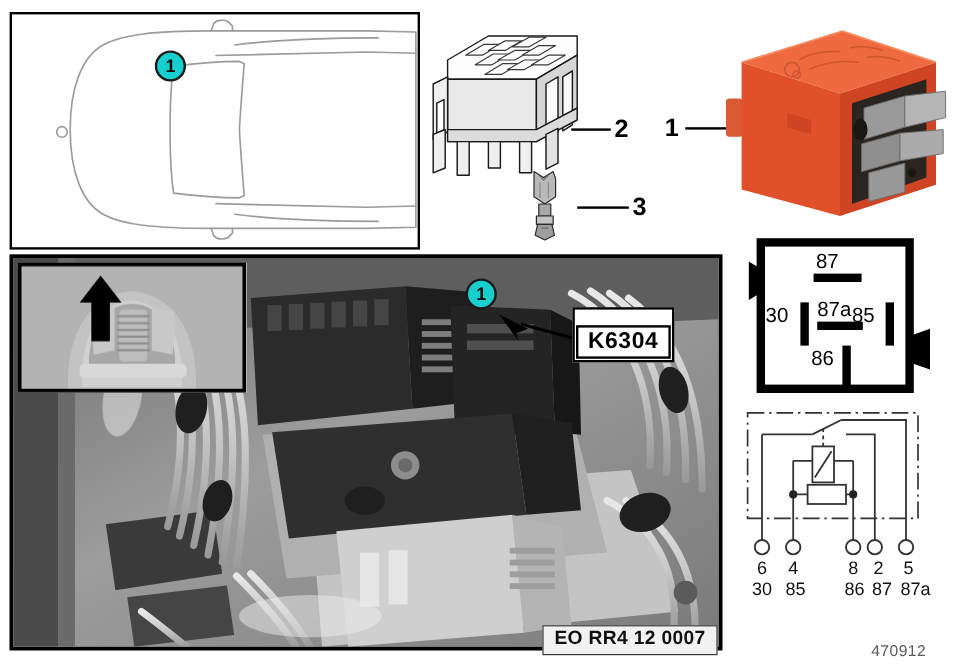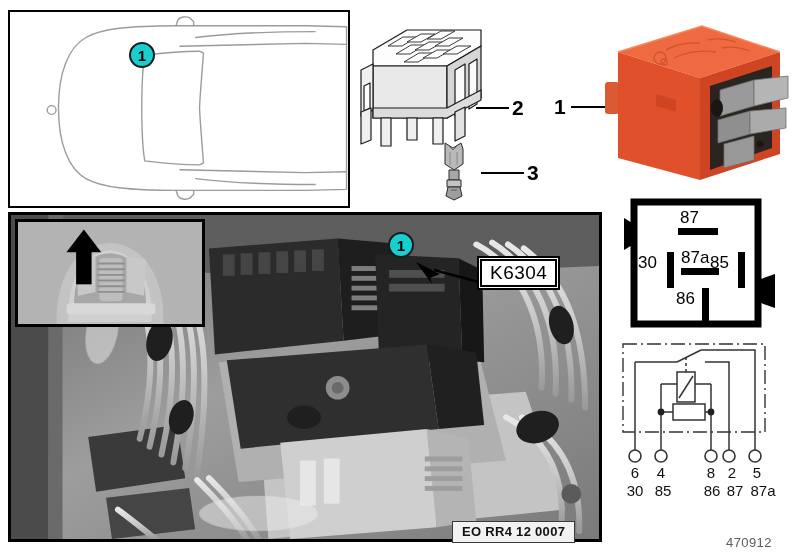--- a/index.html
+++ b/index.html
@@ -97,38 +97,39 @@
 
   
   #id-labels {
     position: absolute; left: 477px; top: 256px;
     border: 2px solid #000; background: #fff;
     padding: 1px;
   }
   .id-row {
     border: 2px solid #000;
     background: #fff;
-    font-weight: normal; font-size: 19px;
+    font-weight: bold; font-size: 19px;
     letter-spacing: 0.5px;
     padding: 1px 8px 2px 8px;
     text-align: center;
     color: #000;
     line-height: 1.12;
+    margin-top: 12px;
   }
   .id-row + .id-row { border-top: none; }
 
   
   #label-arrow { position: absolute; left: 408px; top: 258px; width: 80px; height: 32px; }
 
   
   #photo-caption {
     position: absolute; left: 452px; top: 521px;
     border: 1px solid #3a3a3a;
     background: #f2f2f2;
-    font-size: 13px; font-weight: bold;
+    font-size: 16px; font-weight: bold;
     color: #111;
     padding: 2px 9px 3px 9px;
     letter-spacing: 0.3px;
   }
 
   
   #doc-number {
     position: absolute; left: 726px; top: 535px;
     font-size: 13px; color: #5a5a5a;
     letter-spacing: 0.4px;

